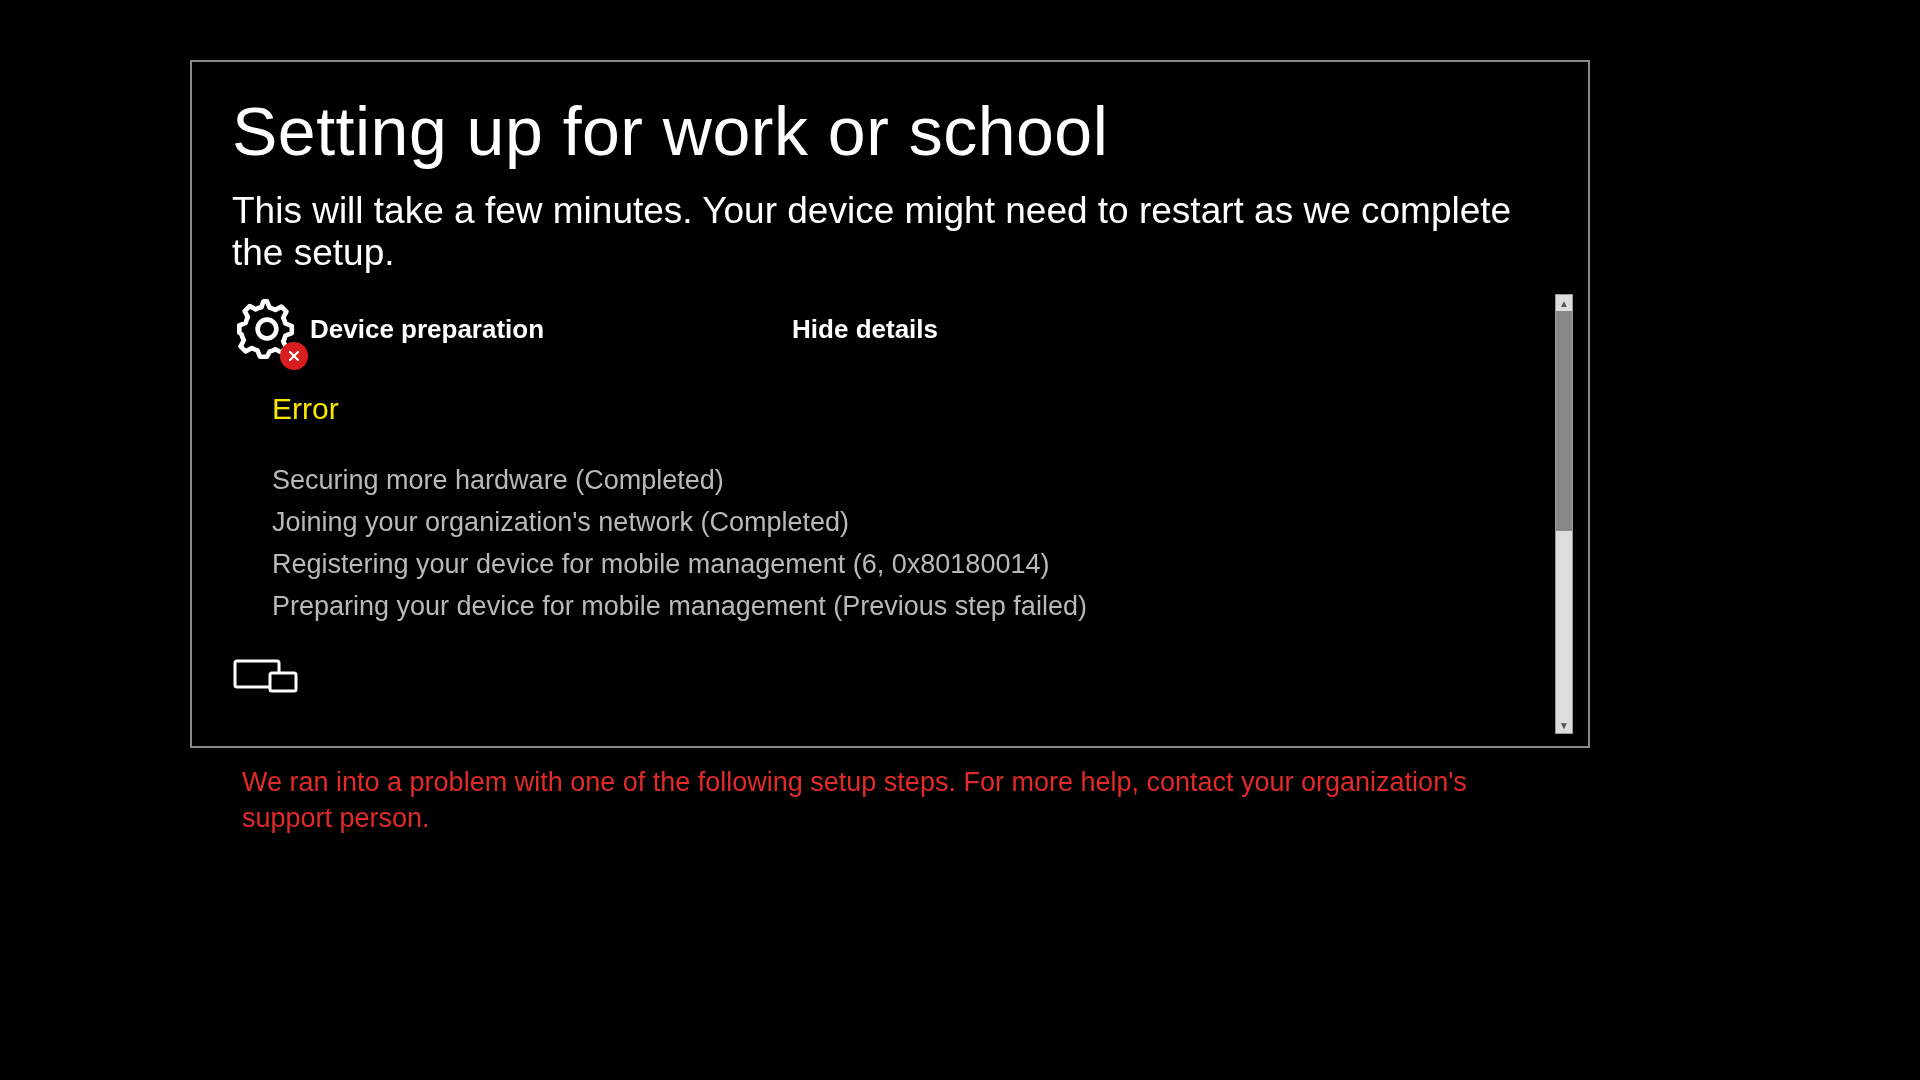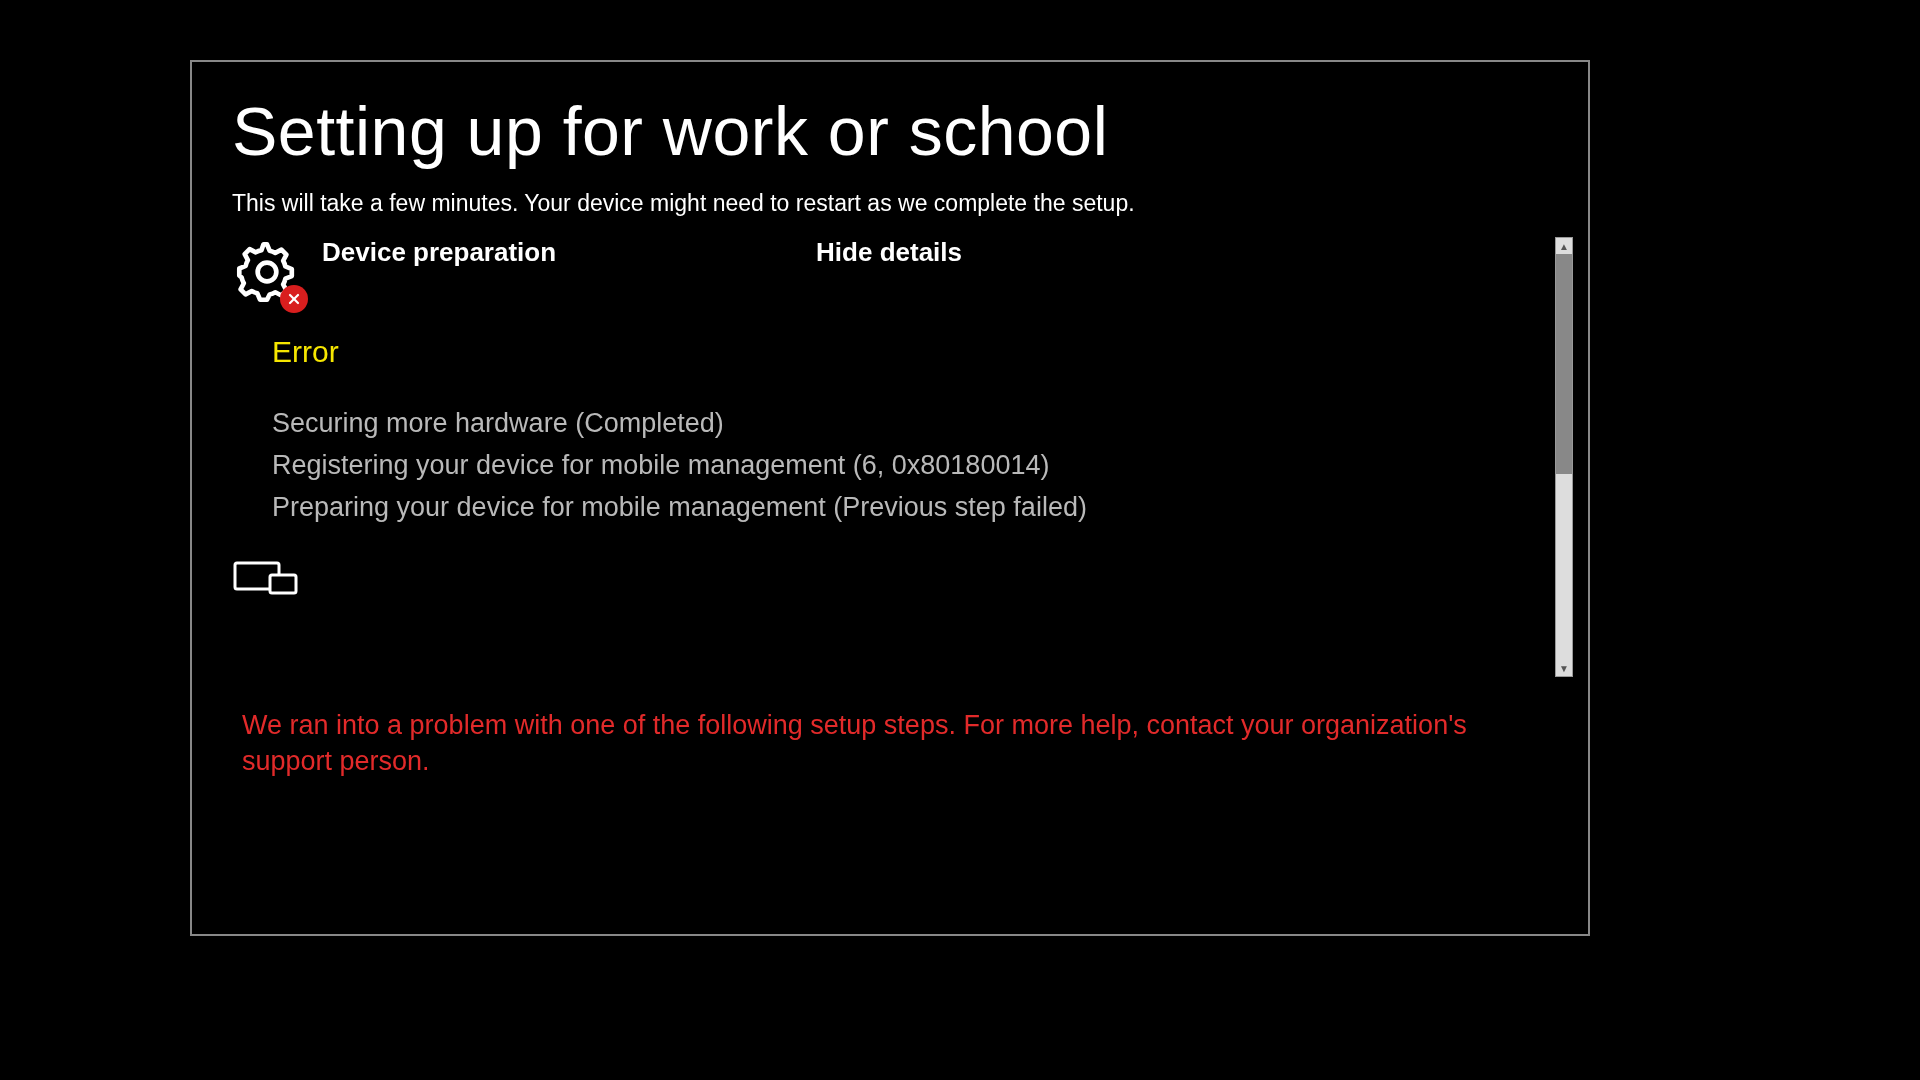--- a/index.html
+++ b/index.html
@@ -13,35 +13,35 @@
       background: #000;
       font-family: 'Segoe UI', 'Segoe UI Light', -apple-system, sans-serif;
       overflow: hidden;
       position: relative;
     }
     .dialog {
       position: absolute;
       top: 60px;
       left: 190px;
       width: 1400px;
-      height: 876px;
+      height: 688px;
       border: 2px solid #888;
       background: #000;
       color: #fff;
       padding: 30px 40px;
     }
     .title {
       font-size: 68px;
       font-weight: 200;
       color: #fff;
       margin-bottom: 20px;
       letter-spacing: 0.5px;
     }
     .subtitle {
-      font-size: 23px;
+      font-size: 37px;
       font-weight: 400;
       color: #fff;
       margin-bottom: 20px;
     }
     .content-scroll {
       position: relative;
       height: 460px;
     }
     .scrollbar {
       position: absolute;
@@ -64,21 +64,22 @@
     .scrollbar-thumb {
       position: absolute;
       top: 16px;
       left: 0;
       width: 100%;
       height: 220px;
       background: #888;
     }
     .section-row {
       display: flex;
-      gap: 20px;
+      align-items: center;
+      gap: 8px;
       margin-bottom: 28px;
     }
     .gear-wrap {
       position: relative;
       width: 70px;
       height: 70px;
     }
     .gear-svg {
       width: 70px;
       height: 70px;
@@ -165,20 +166,21 @@
           </svg>
         </div>
       </div>
       <div class="section-label">Device preparation</div>
       <div class="hide-details">Hide details</div>
     </div>
 
     <div class="details">
       <div class="error-text">Error</div>
       <div class="step">Securing more hardware (Completed)</div>
+      <div class="step">Joining your organization's network (Completed)</div>
       <div class="step">Registering your device for mobile management (6, 0x80180014)</div>
       <div class="step">Preparing your device for mobile management (Previous step failed)</div>
     </div>
 
     <div class="next-icon">
       <svg viewBox="0 0 72 40" fill="none" stroke="#fff" stroke-width="3">
         <rect x="3" y="6" width="44" height="26" rx="2"></rect>
         <rect x="38" y="18" width="26" height="18" rx="2" fill="#000"></rect>
       </svg>
     </div>

